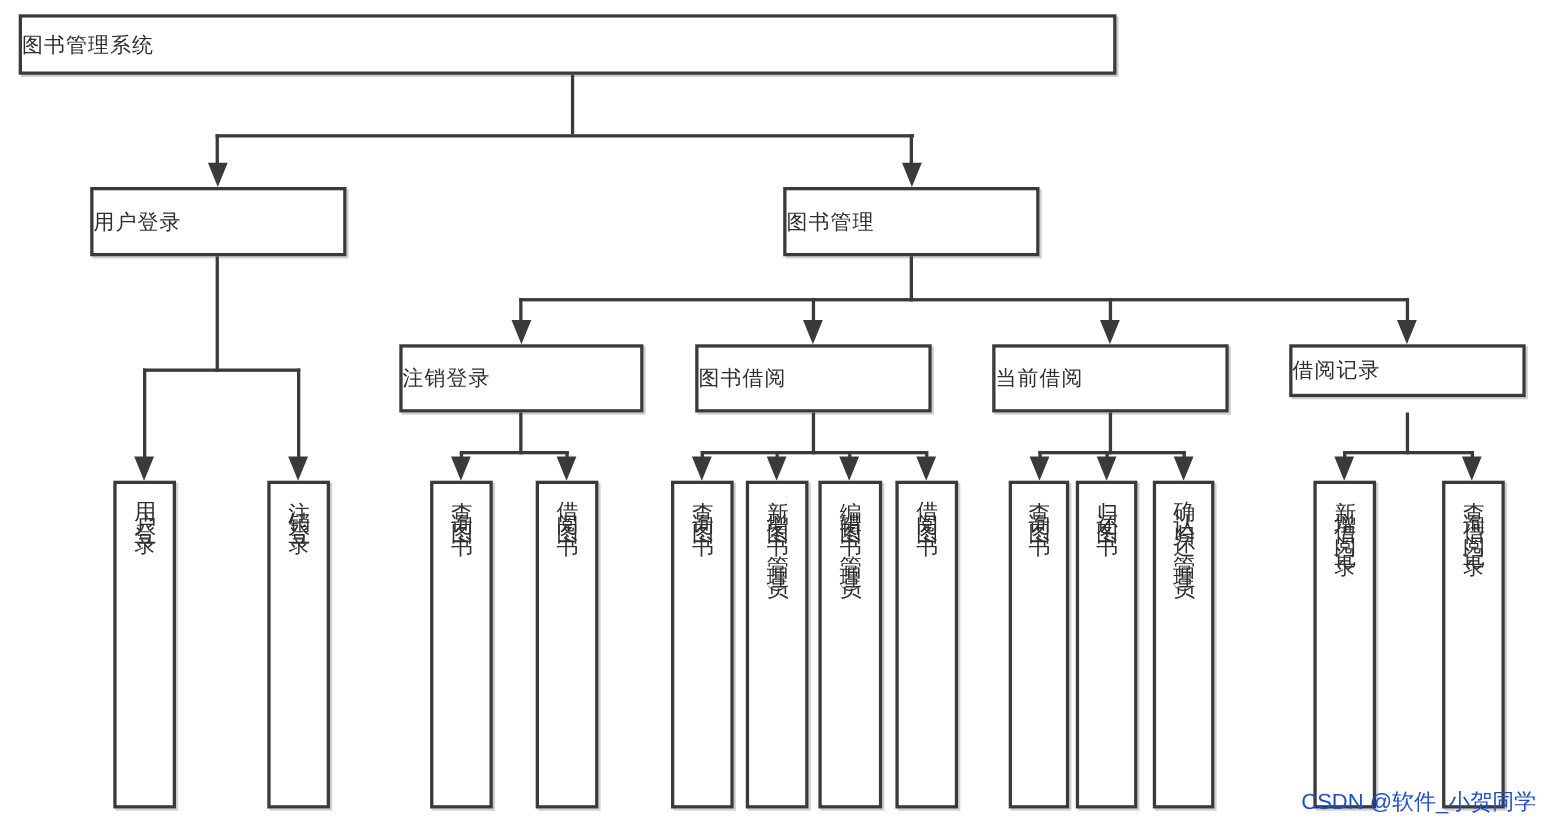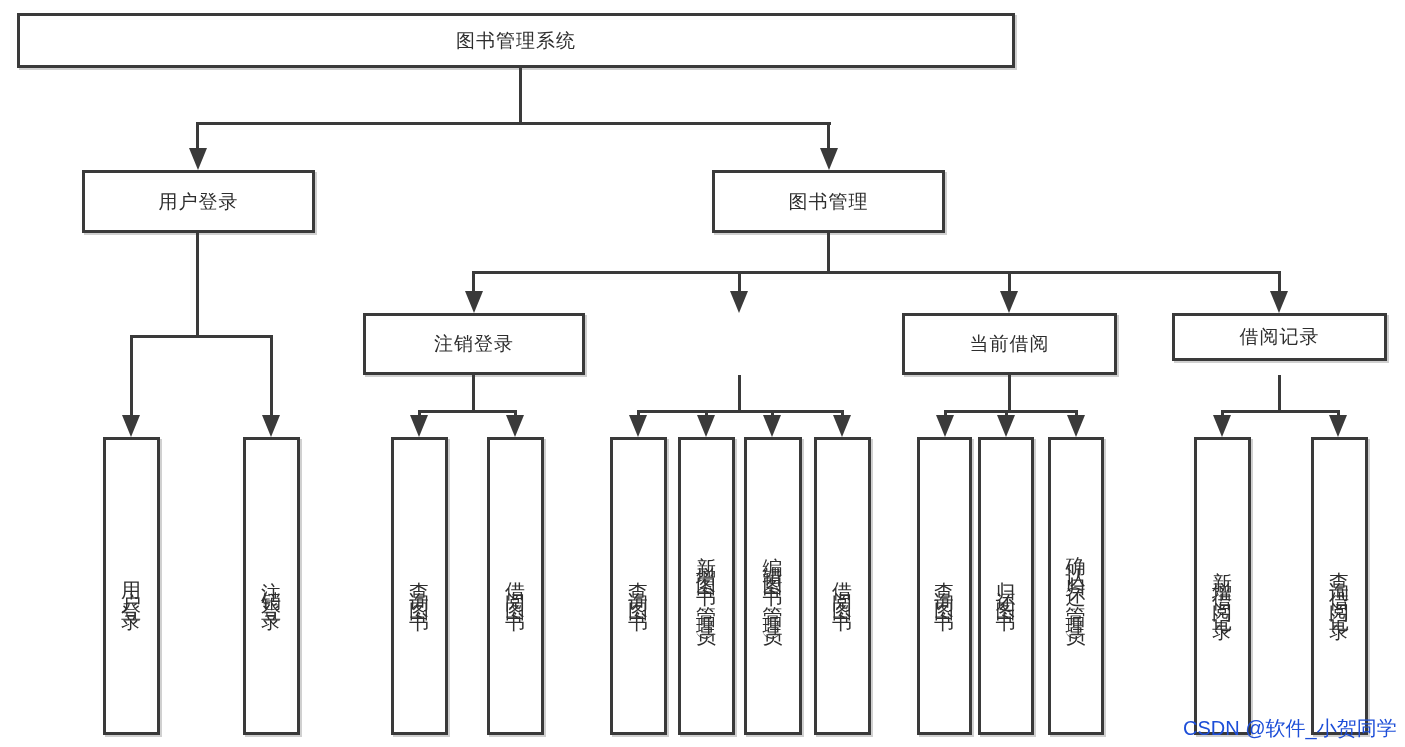--- a/index.html
+++ b/index.html
@@ -11,21 +11,20 @@
     overflow:hidden;
   }
   .node{
     position:absolute;
     box-sizing:border-box;
     background:#ffffff;
     border:3px solid #3a3a3a;
     box-shadow:2px 2px 0 rgba(150,150,150,0.45);
     display:flex;
     align-items:center;
-    justify-content:center;
     color:#2e2e2e;
     font-size:19px;
     letter-spacing:1px;
     white-space:nowrap;
   }
   .vnode{
     writing-mode:vertical-rl;
     text-orientation:mixed;
     font-size:20px;
     letter-spacing:10px;
@@ -84,20 +83,23 @@
   <div class="arrow" style="left:465px;top:291px;"></div>
   <div class="vline" style="left:738px;top:271px;height:23px;"></div>
   <div class="arrow" style="left:730px;top:291px;"></div>
   <div class="vline" style="left:1008px;top:271px;height:23px;"></div>
   <div class="arrow" style="left:1000px;top:291px;"></div>
   <div class="vline" style="left:1278px;top:271px;height:23px;"></div>
   <div class="arrow" style="left:1270px;top:291px;"></div>
 
   <div class="node" style="left:363px;top:313px;width:222px;height:62px;">
     <span>注销登录</span>
+  </div>
+  <div class="node" style="left:632px;top:313px;width:215px;height:62px;">
+    <span>图书借阅</span>
   </div>
   <div class="node" style="left:902px;top:313px;width:215px;height:62px;">
     <span>当前借阅</span>
   </div>
   <div class="node" style="left:1172px;top:313px;width:215px;height:48px;">
     <span>借阅记录</span>
   </div>
 
   <div class="vline" style="left:472px;top:375px;height:38px;"></div>
   <div class="hline" style="left:418px;top:410px;width:99px;"></div>

